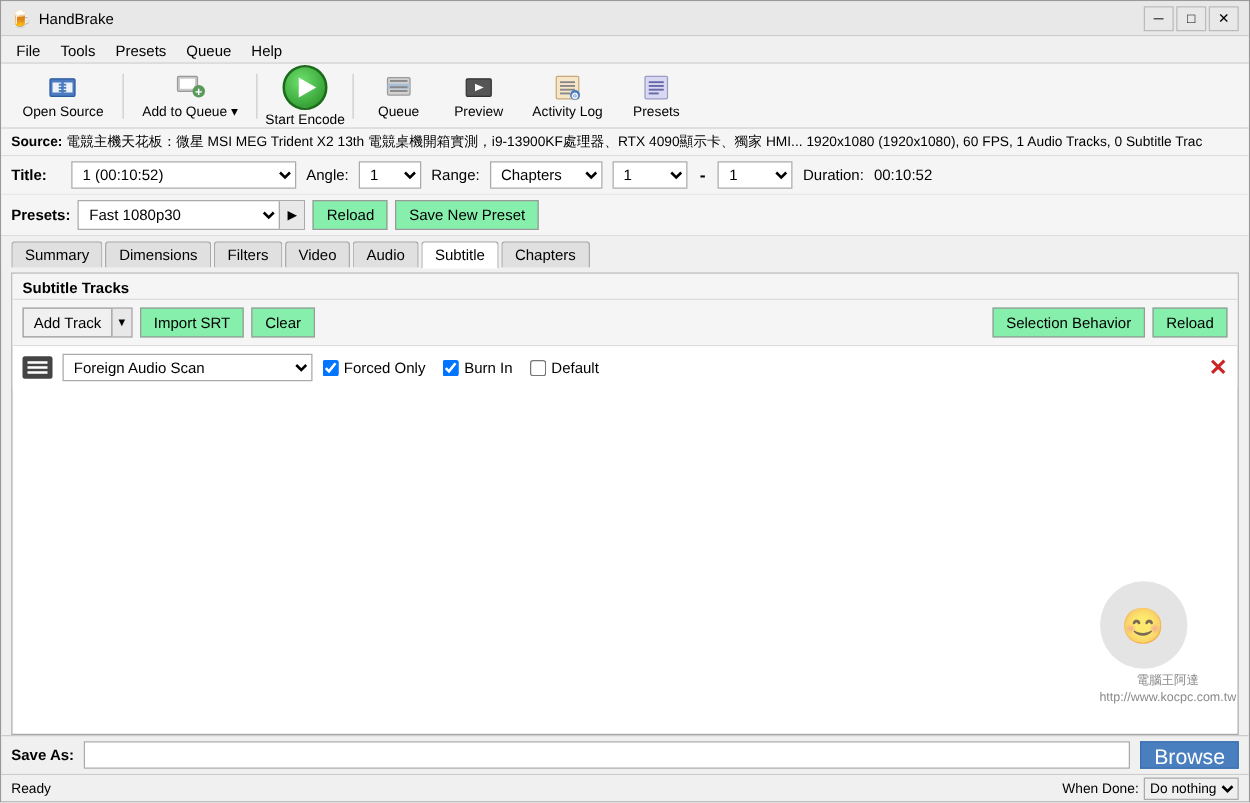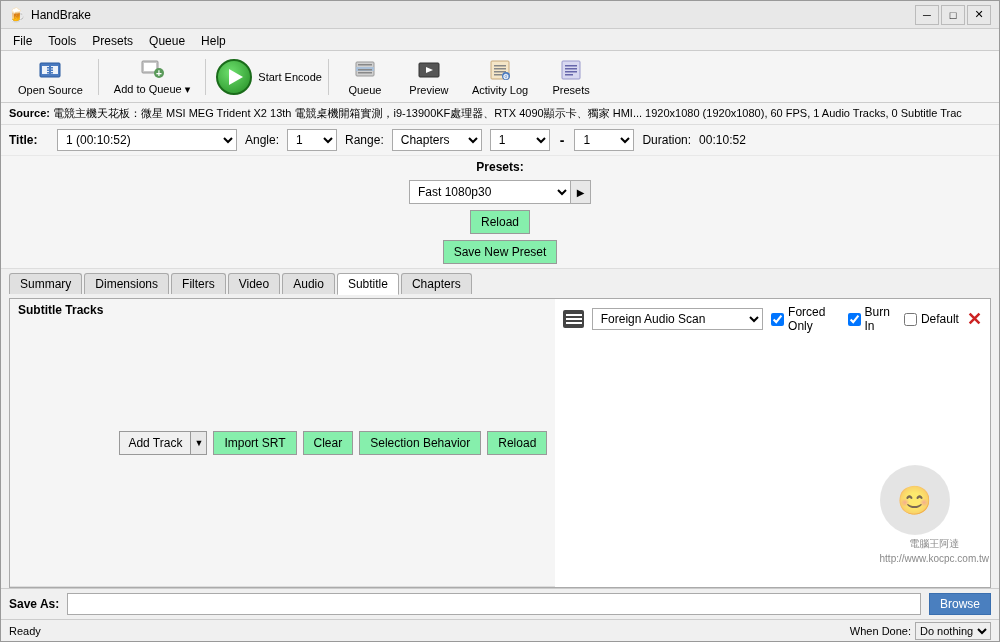--- a/index.html
+++ b/index.html
@@ -178,21 +178,20 @@
     }
     .dash { font-size: 14px; font-weight: bold; margin: 0 2px; }
     
     .presets-row {
       display: flex;
       align-items: center;
       padding: 4px 8px;
       gap: 6px;
       background: #f5f5f5;
       border-bottom: 1px solid #ddd;
-      flex-direction: column;
     }
     .presets-select-container {
       display: flex;
       align-items: center;
       border: 1px solid #aaa;
       background: white;
       height: 24px;
     }
     .presets-select {
       height: 22px;
@@ -252,21 +251,21 @@
       flex-direction: column;
       background: #f0f0f0;
       padding: 0 8px;
       overflow: hidden;
     }
     .subtitle-panel {
       border: 1px solid #aaa;
       background: white;
       flex: 1;
       display: flex;
-      flex-direction: row;
+      flex-direction: column;
       margin-top: 0;
     }
     .subtitle-toolbar {
       display: flex;
       align-items: center;
       padding: 6px 8px;
       gap: 6px;
       background: #f5f5f5;
       border-bottom: 1px solid #ddd;
     }
@@ -378,21 +377,21 @@
       flex: 1;
       height: 22px;
       border: 1px solid #aaa;
       background: white;
       font-size: 12px;
       padding: 1px 4px;
     }
     .browse-btn {
       height: 22px;
       padding: 2px 10px;
-      font-size: 12px;
+      font-size: 17px;
       background: #4a7fbf;
       color: white;
       border: 1px solid #3a6faf;
       cursor: pointer;
     }
     
     .status-bar {
       height: 22px;
       background: #f0f0f0;
       border-top: 1px solid #ccc;
@@ -489,21 +488,21 @@
           <rect x="4" y="6" width="12" height="8" fill="white"></rect>
           <circle cx="19" cy="16" r="5" fill="#5a9a5a"></circle>
           <text x="19" y="20" text-anchor="middle" fill="white" font-size="10" font-weight="bold">+</text>
         </svg>
       </div>
       <span>Add to Queue ▾</span>
     </button>
 
     <div class="toolbar-sep"></div>
 
-    <div style="display:flex;flex-direction:row;align-items:center;gap:2px;">
+    <div style="display:flex;flex-direction:column;align-items:center;gap:2px;">
       <div class="start-btn">
         <div class="play-triangle"></div>
       </div>
       <span style="font-size:11px;">Start Encode</span>
     </div>
 
     <div class="toolbar-sep"></div>
 
     <button class="toolbar-btn">
       <div class="toolbar-icon">

